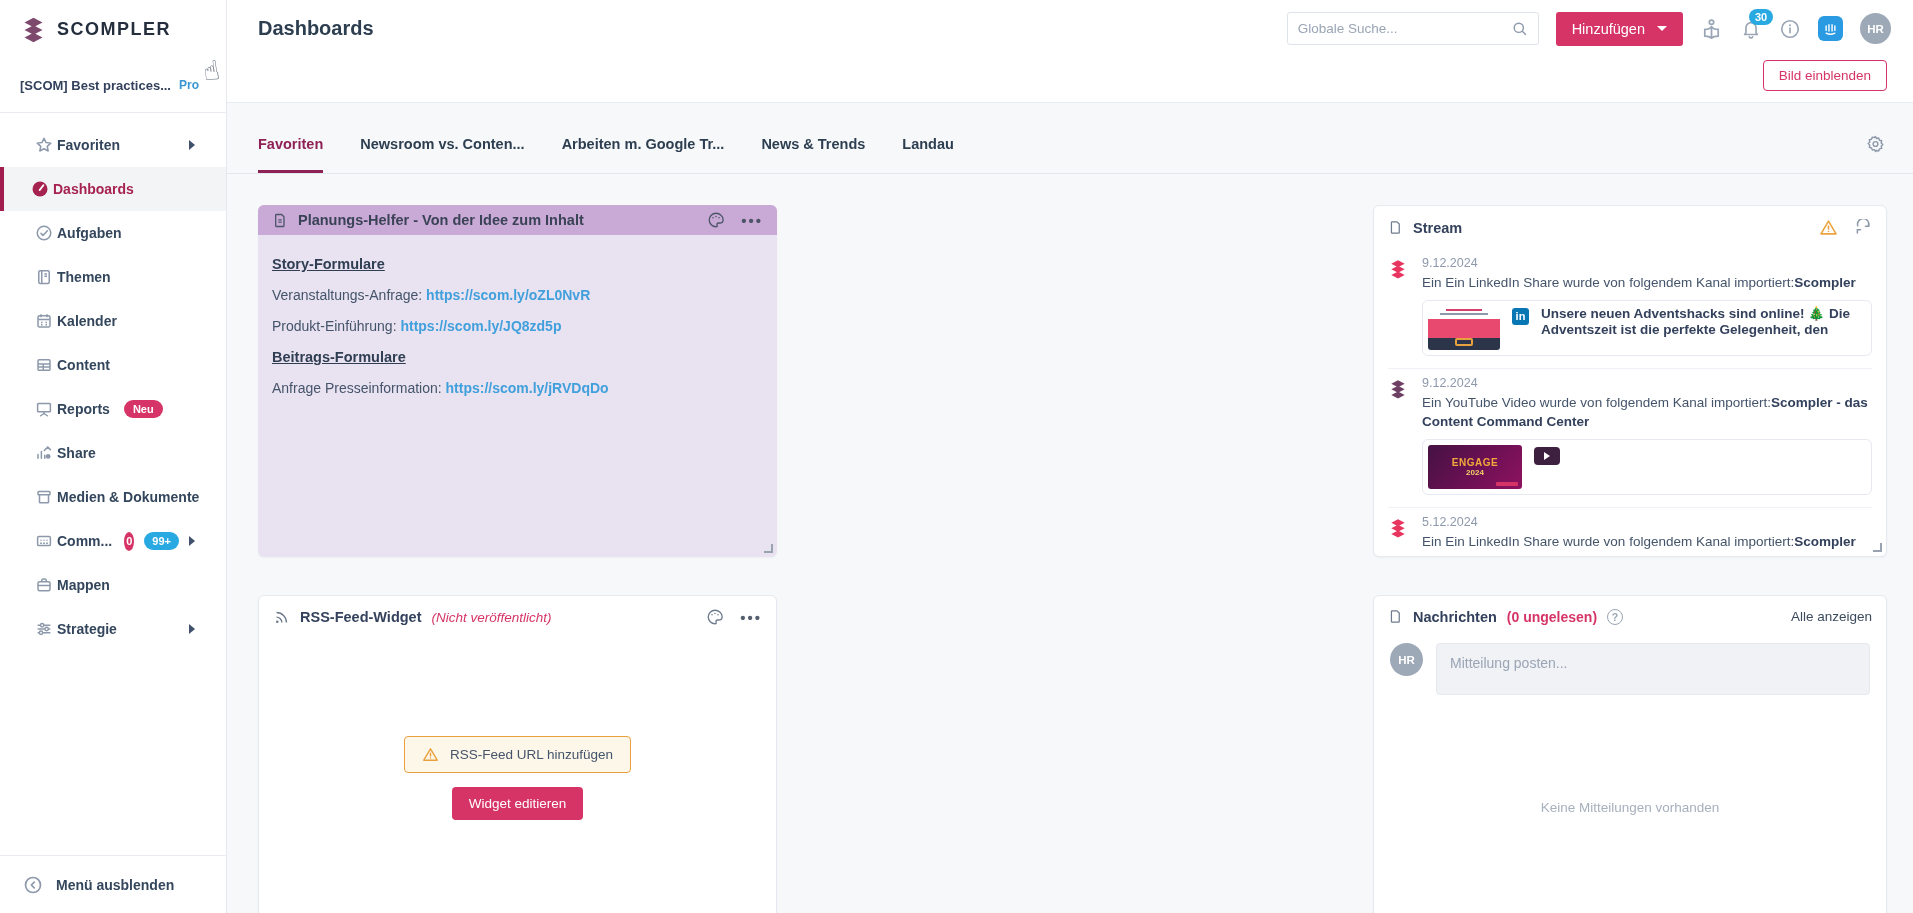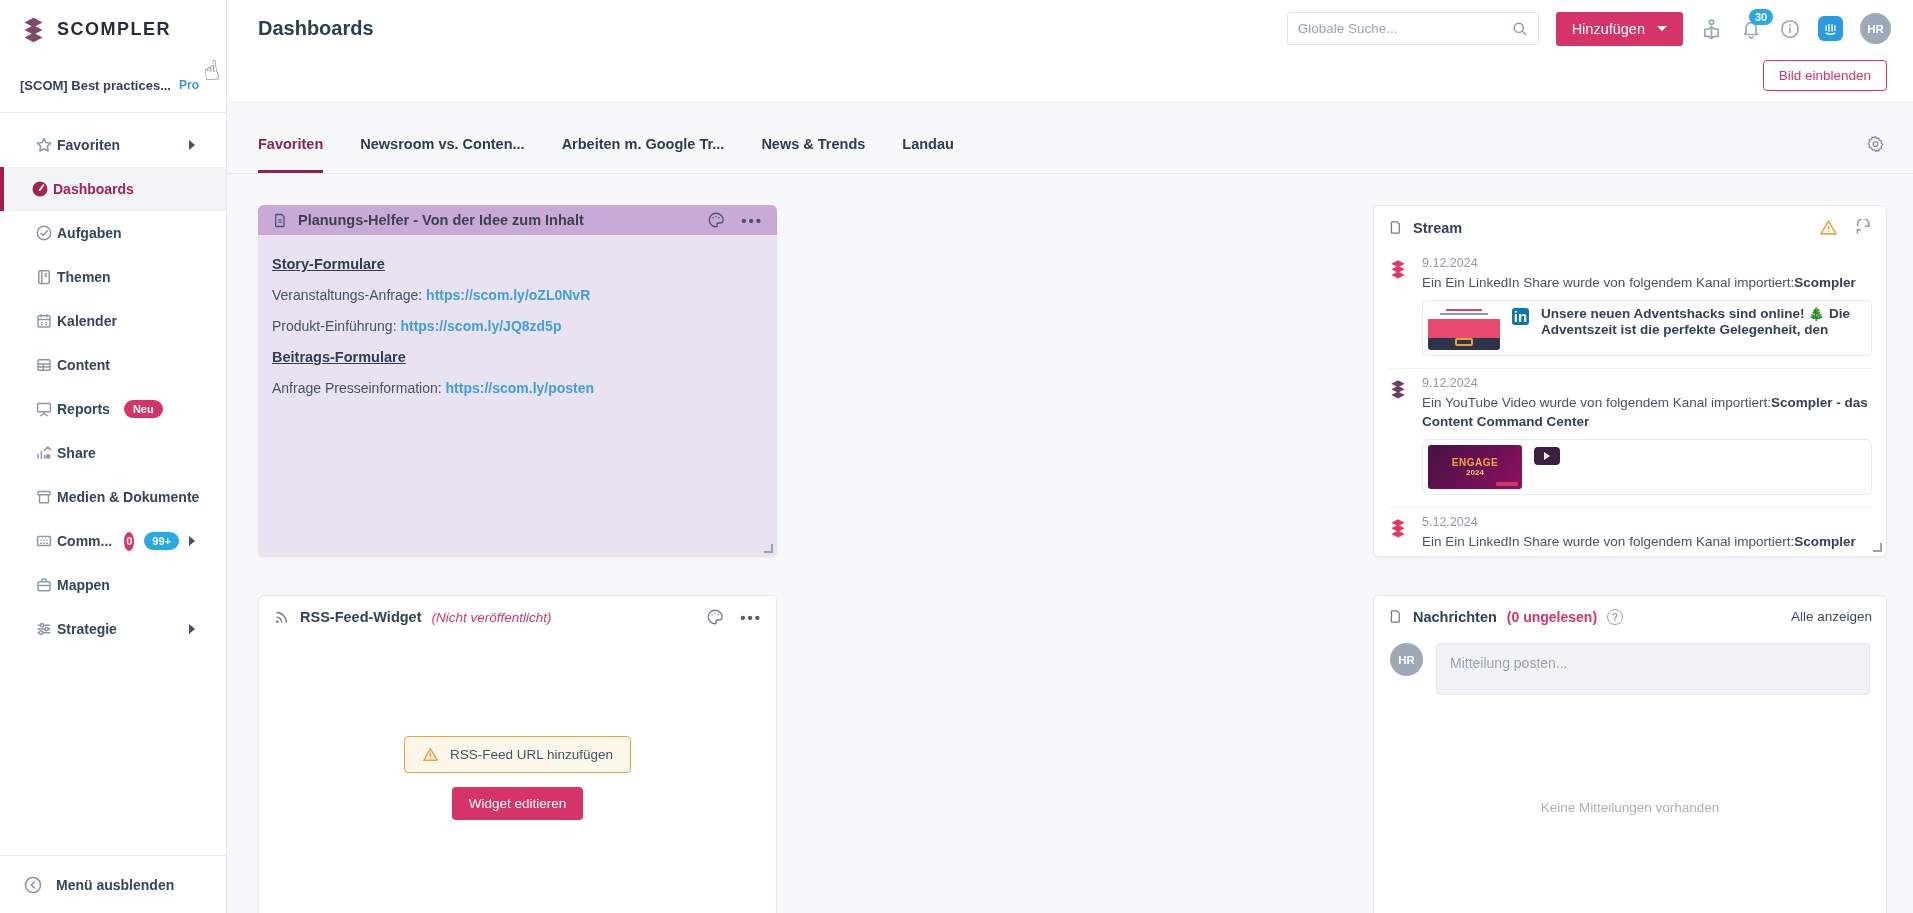--- a/index.html
+++ b/index.html
@@ -169,21 +169,21 @@
     display:flex; gap:12px; align-items:flex-start; background:#fff;
   }
   .thumb-li {
     width:72px; height:44px; border-radius:3px; flex:none; position:relative; overflow:hidden;
     background:linear-gradient(to bottom, #fff 0 30%, #e84a6f 30% 72%, #2c3449 72% 100%);
   }
   .thumb-li .buckle { position:absolute; left:27px; bottom:4px; width:18px; height:8px; border:2px solid #e8a13f; background:#2c3449; border-radius:2px; }
   .thumb-li .txt { position:absolute; left:18px; top:3px; width:36px; height:2px; background:#d6406a; }
   .thumb-li .txt2 { position:absolute; left:12px; top:7px; width:48px; height:2px; background:#8d99ab; }
   .li-chip {
-    width:17px; height:17px; border-radius:3px; background:#0a77b5; color:#fff; font-size:15px;
+    width:17px; height:17px; border-radius:3px; background:#0a77b5; color:#fff; font-size:11px;
     font-weight:700; display:flex; align-items:center; justify-content:center; flex:none; margin-top:2px;
   }
   .embed-text { font-size:13.5px; font-weight:700; color:#33415c; line-height:1.25;
     max-height:36px; overflow:hidden; }
   .thumb-yt {
     width:94px; height:44px; border-radius:3px; flex:none; position:relative; overflow:hidden;
     background:linear-gradient(130deg,#451243 0%, #6d1054 55%, #8e1260 100%);
     display:flex; flex-direction:column; align-items:center; justify-content:center;
   }
   .thumb-yt .t1 { color:#f2a93b; font-size:10px; font-weight:700; letter-spacing:.5px; }
@@ -461,21 +461,21 @@
       <span>Veranstaltungs-Anfrage:</span>
       <a>https://scom.ly/oZL0NvR</a>
     </div>
     <div class="p-line">
       <span>Produkt-Einführung:</span>
       <a>https://scom.ly/JQ8zd5p</a>
     </div>
     <div class="p-section">Beitrags-Formulare</div>
     <div class="p-line">
       <span>Anfrage Presseinformation:</span>
-      <a>https://scom.ly/posten</a>
+      <a>https://scom.ly/jRVDqDo</a>
     </div>
   </div>
   <span class="resize-handle"></span>
 </div>
 
 <div class="widget widget-rss">
   <div class="w-head">
     <span class="ni">
       <svg width="17" height="17" viewBox="0 0 24 24" fill="none" stroke="currentColor" stroke-width="2">
           <path d="M5 11.5a7.5 7.5 0 017.5 7.5M5 5a14 14 0 0114 14"></path>

